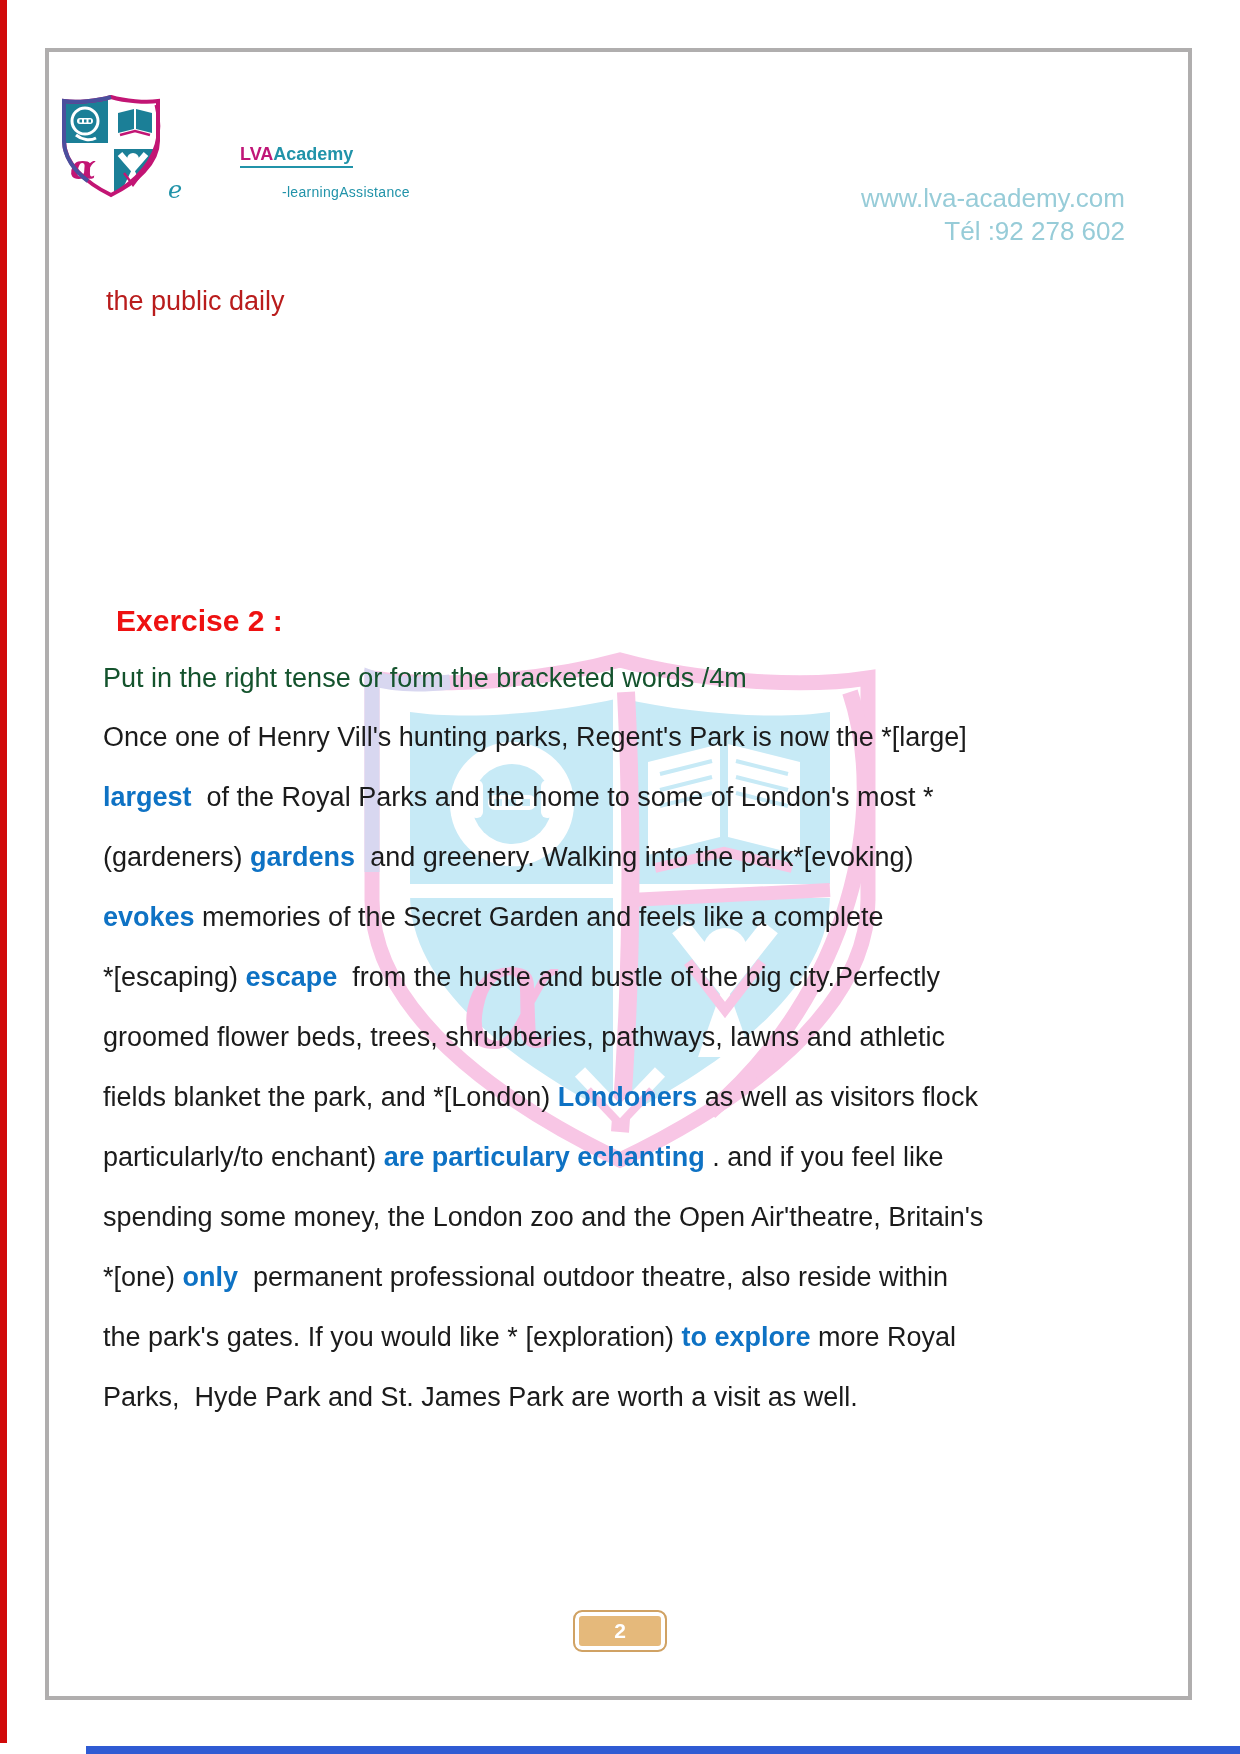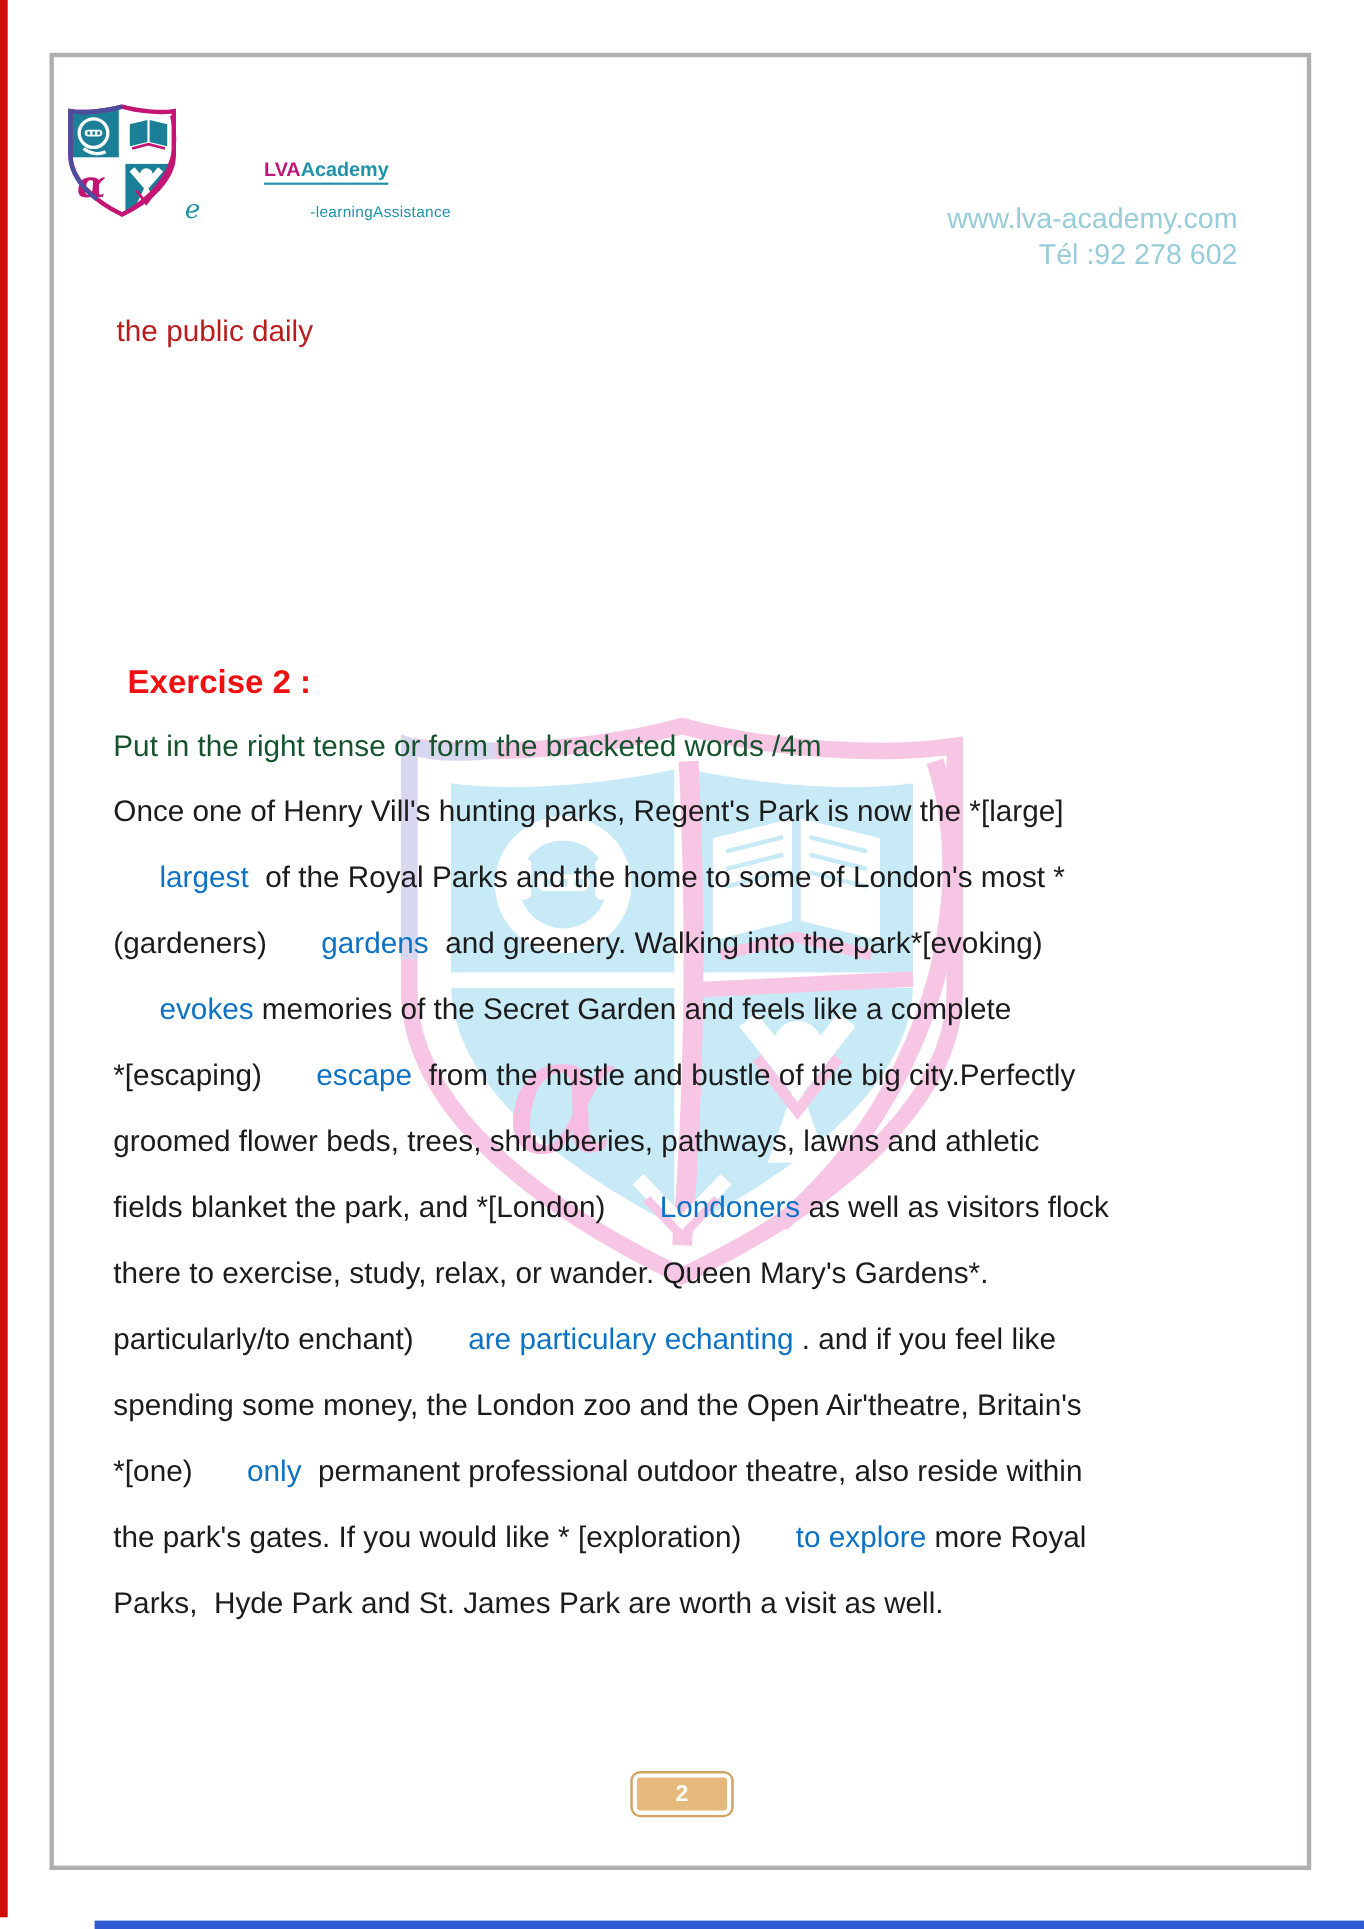--- a/index.html
+++ b/index.html
@@ -29,21 +29,21 @@
   .brand .academy{color:var(--brand_teal,#2193a9);font-weight:600;}
   .tagline{position:absolute;left:246px;top:184px;font-size:14px;letter-spacing:.3px;color:var(--brand_teal,#2193a9);z-index:1;margin-left:36px;}
   .contact{position:absolute;right:115px;top:182px;text-align:right;font-size:26px;line-height:33px;color:var(--contact_teal,#97ccd8);z-index:1;}
   .contact .site{color:var(--contact_teal,#97ccd8);cursor:pointer;}
   
   .intro{position:absolute;left:106px;top:286px;font-size:27px;color:#b91c1c;z-index:1;white-space:pre;}
   .ex-title{position:absolute;left:116px;top:604px;font-size:30px;font-weight:800;color:var(--exercise_red,#ee1111);z-index:1;white-space:pre;}
   .instruction{position:absolute;left:103px;top:650px;height:56px;line-height:56px;font-size:27px;color:#14532d;z-index:1;white-space:pre;}
   .paragraph{position:absolute;left:103px;top:707px;width:1010px;z-index:1;}
   .paragraph .line{height:60px;line-height:60px;font-size:27px;color:#1b1b1b;white-space:pre;}
-  .paragraph .ans{color:var(--answer_blue,#0e72c4);font-weight:400;margin-left:42px;}
+  .paragraph .ans{color:var(--answer_blue,#0e72c4);font-weight:700;}
   
   .pagenum{
     position:absolute;left:573px;top:1610px;width:94px;height:42px;z-index:1;
     background:var(--page_box_gold,#e5b97b);
     border:2px solid #d0a264;border-radius:9px;
     box-shadow:inset 0 0 0 4px #ffffff;
     display:flex;align-items:center;justify-content:center;
     font-size:21px;font-weight:bold;color:#ffffff;box-sizing:border-box;
   }
 </style>
@@ -158,21 +158,20 @@
   <div class="instruction">Put in the right tense or form the bracketed words /4m</div>
 
   <div class="paragraph">
       <div class="line"><span>Once one of Henry Vill's hunting parks, Regent's Park is now the *[large]</span></div>
       <div class="line"><span class="ans">largest</span><span>  of the Royal Parks and the home to some of London's most *</span></div>
       <div class="line"><span>(gardeners) </span><span class="ans">gardens</span><span>  and greenery. Walking into the park*[evoking)</span></div>
       <div class="line"><span class="ans">evokes</span><span> memories of the Secret Garden and feels like a complete</span></div>
       <div class="line"><span>*[escaping) </span><span class="ans">escape</span><span>  from the hustle and bustle of the big city.Perfectly</span></div>
       <div class="line"><span>groomed flower beds, trees, shrubberies, pathways, lawns and athletic</span></div>
       <div class="line"><span>fields blanket the park, and *[London) </span><span class="ans">Londoners</span><span> as well as visitors flock</span></div>
-      <div class="line"><span>there to exercise, study, relax, or wander. Queen Mary's Gardens*.</span></div>
       <div class="line"><span>particularly/to enchant) </span><span class="ans">are particulary echanting</span><span> . and if you feel like</span></div>
       <div class="line"><span>spending some money, the London zoo and the Open Air'theatre, Britain's</span></div>
       <div class="line"><span>*[one) </span><span class="ans">only</span><span>  permanent professional outdoor theatre, also reside within</span></div>
       <div class="line"><span>the park's gates. If you would like * [exploration) </span><span class="ans">to explore</span><span> more Royal</span></div>
       <div class="line"><span>Parks,  Hyde Park and St. James Park are worth a visit as well.</span></div>
     </div>
 
   <div class="pagenum">
     <span>2</span>
   </div>

